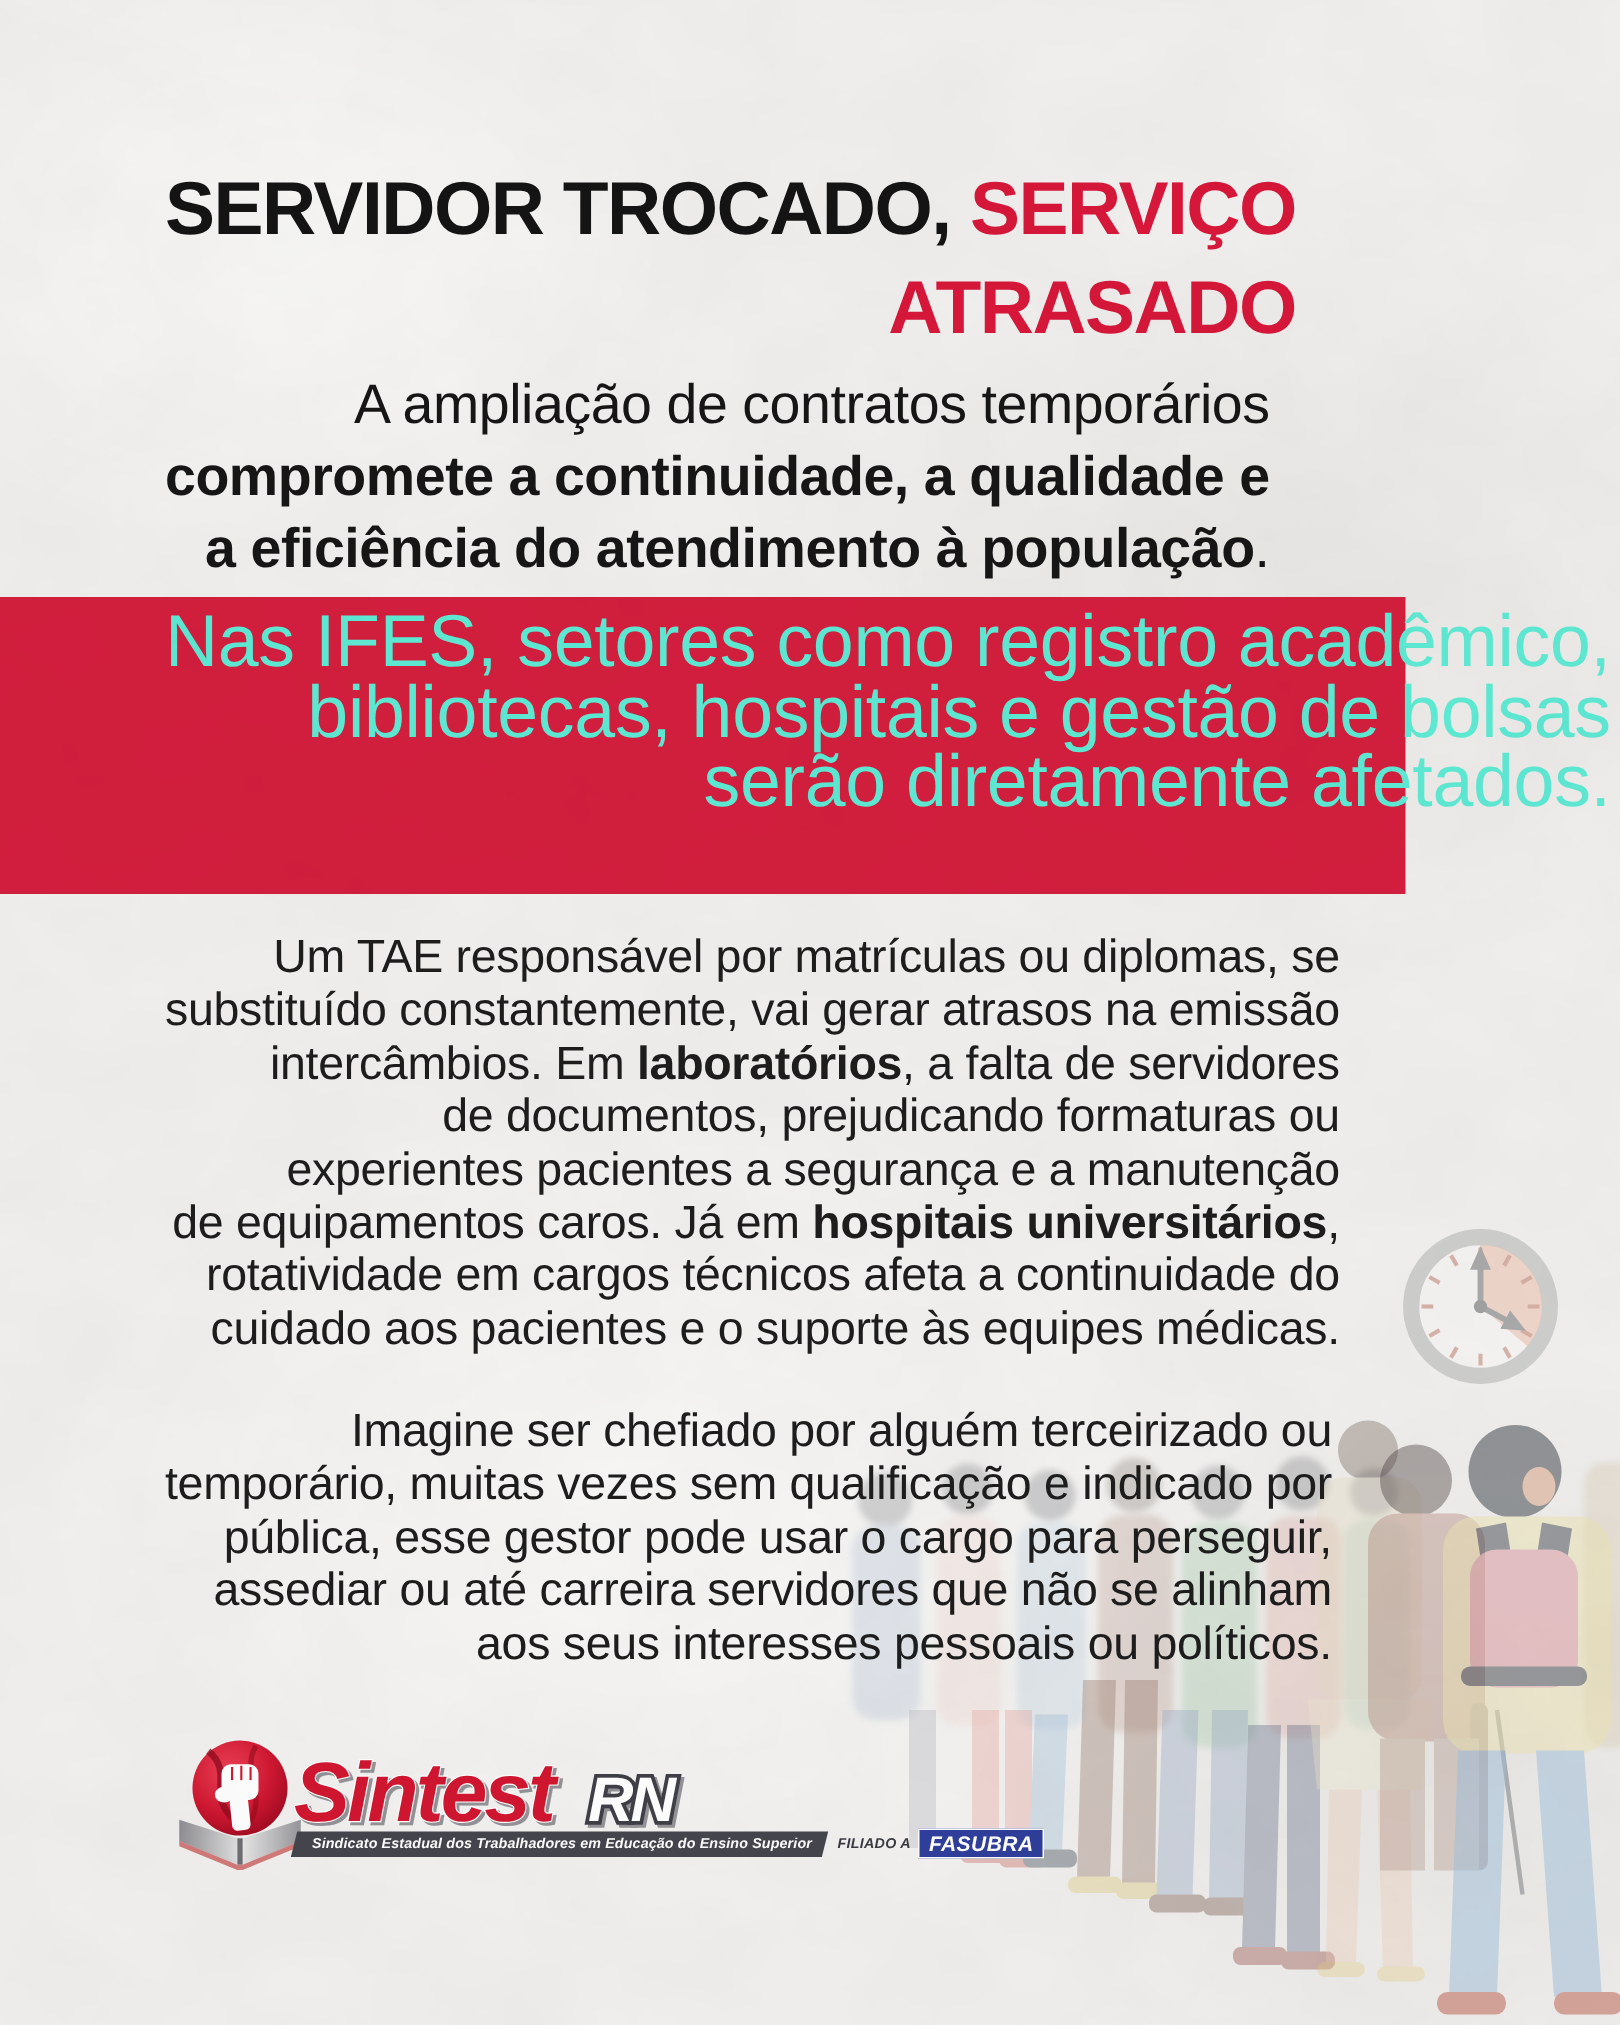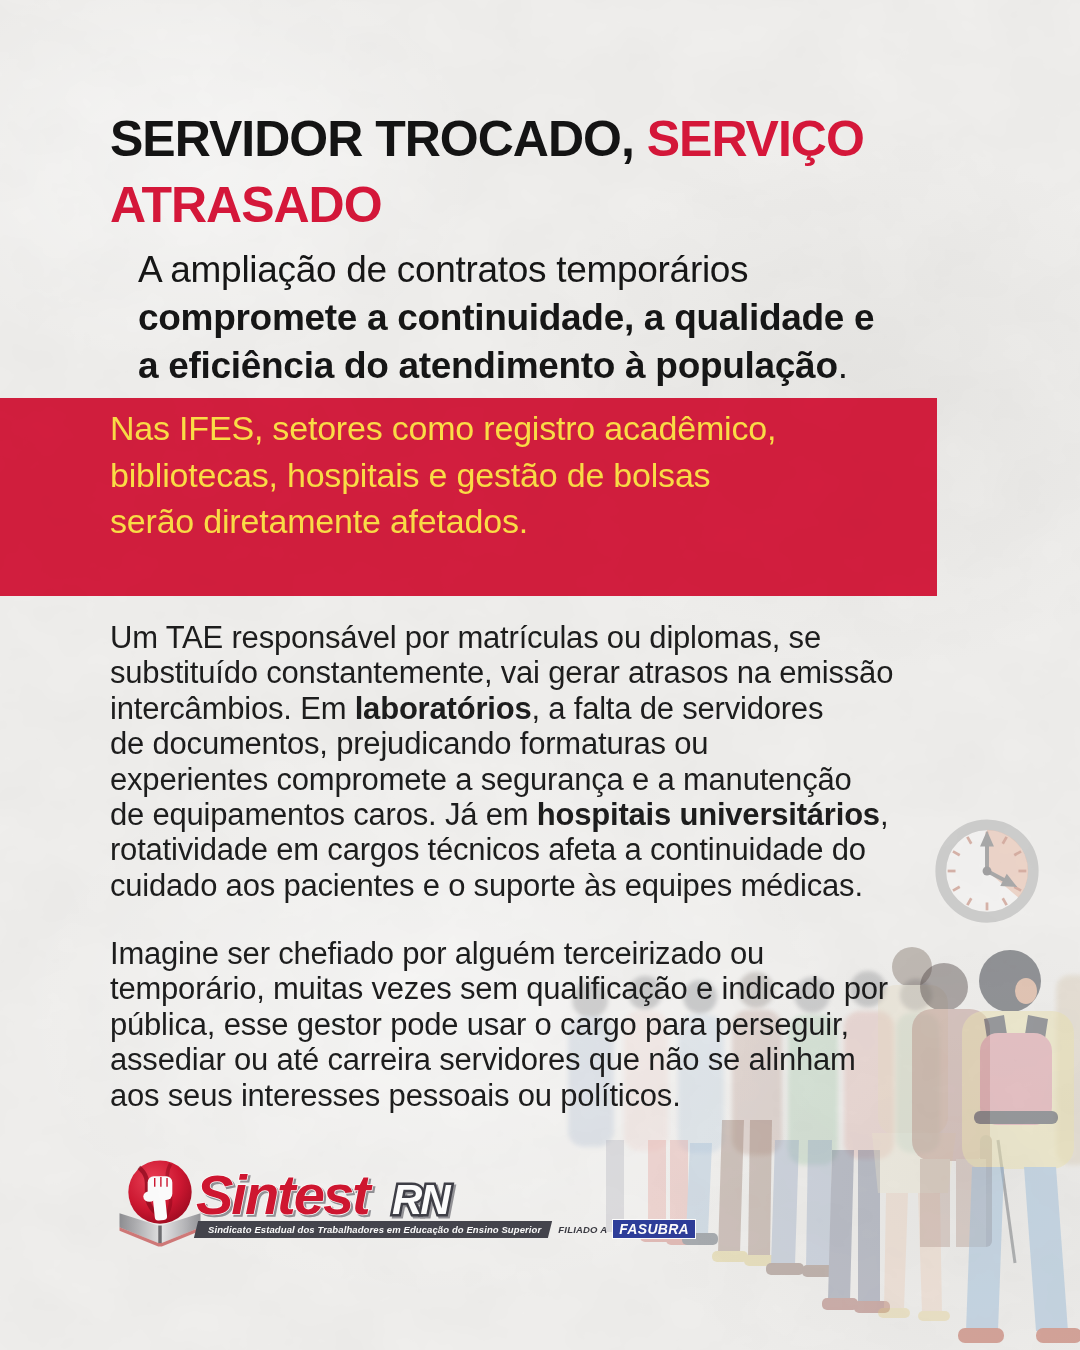--- a/index.html
+++ b/index.html
@@ -8,35 +8,35 @@
     background:#f1f0ee;
     background-image:
       radial-gradient(420px 300px at 18% 12%, rgba(255,255,255,.55), rgba(255,255,255,0) 70%),
       radial-gradient(500px 380px at 80% 30%, rgba(224,223,220,.5), rgba(224,223,220,0) 70%),
       radial-gradient(600px 420px at 40% 75%, rgba(255,255,255,.5), rgba(255,255,255,0) 70%),
       radial-gradient(460px 340px at 90% 88%, rgba(222,221,218,.45), rgba(222,221,218,0) 70%);
     font-family:"Liberation Sans", sans-serif;
     color:#1c1c1c;
   }
   .paper-overlay{position:absolute;inset:0;z-index:50;opacity:.32;mix-blend-mode:multiply;pointer-events:none;}
-  .content{position:absolute;inset:0;z-index:10;}
+  .content{position:absolute;inset:0;z-index:10;text-align:right;}
   .illus{position:absolute;z-index:1;}
 
   
   .title{position:absolute;left:110px;top:106px;font-weight:800;font-size:50px;line-height:66px;letter-spacing:-1px;color:#141414;white-space:nowrap;}
   .title .red{color:#d8173a;}
 
   
   .subtitle{position:absolute;left:110px;top:246px;font-size:37px;line-height:48px;letter-spacing:-.3px;color:#161616;}
-  .subtitle .tline{white-space:nowrap;margin-left:28px;}
+  .subtitle .tline{white-space:nowrap;}
   .subtitle .b{font-weight:700;}
 
   
   .banner{position:absolute;left:0;top:398px;width:937px;height:198px;background:#d41e3e;}
-  .banner-text{position:absolute;left:110px;top:7px;color:#fde047;font-size:34px;line-height:46.5px;letter-spacing:-.2px;font-weight:400;}
+  .banner-text{position:absolute;left:110px;top:7px;color:#5eead4;font-size:49px;line-height:46.5px;letter-spacing:-.2px;font-weight:400;}
   .banner-text .tline{white-space:nowrap;}
 
   
   .para{position:absolute;left:110px;font-size:31px;line-height:35.4px;letter-spacing:-.2px;color:#1d1d1d;}
   .para .tline{white-space:nowrap;}
   .para .b{font-weight:700;}
   .para1{top:620px;}
   .para2{top:936px;}
 
   
@@ -188,21 +188,21 @@
           <div class="tline"><span>bibliotecas, hospitais e gestão de bolsas</span></div>
           <div class="tline"><span>serão diretamente afetados.</span></div>
         </div>
     </div>
 
     <div class="para para1">
         <div class="tline"><span>Um TAE responsável por matrículas ou diplomas, se</span></div>
         <div class="tline"><span>substituído constantemente, vai gerar atrasos na emissão</span></div>
         <div class="tline"><span>intercâmbios. Em </span><span class="b">laboratórios</span><span>, a falta de servidores</span></div>
         <div class="tline"><span>de documentos, prejudicando formaturas ou</span></div>
-        <div class="tline"><span>experientes compromete a segurança e a manutenção</span></div>
+        <div class="tline"><span>experientes pacientes a segurança e a manutenção</span></div>
         <div class="tline"><span>de equipamentos caros. Já em </span><span class="b">hospitais universitários</span><span>,</span></div>
         <div class="tline"><span>rotatividade em cargos técnicos afeta a continuidade do</span></div>
         <div class="tline"><span>cuidado aos pacientes e o suporte às equipes médicas.</span></div>
       </div>
 
     <div class="para para2">
         <div class="tline"><span>Imagine ser chefiado por alguém terceirizado ou</span></div>
         <div class="tline"><span>temporário, muitas vezes sem qualificação e indicado por</span></div>
         <div class="tline"><span>pública, esse gestor pode usar o cargo para perseguir,</span></div>
         <div class="tline"><span>assediar ou até carreira servidores que não se alinham</span></div>

